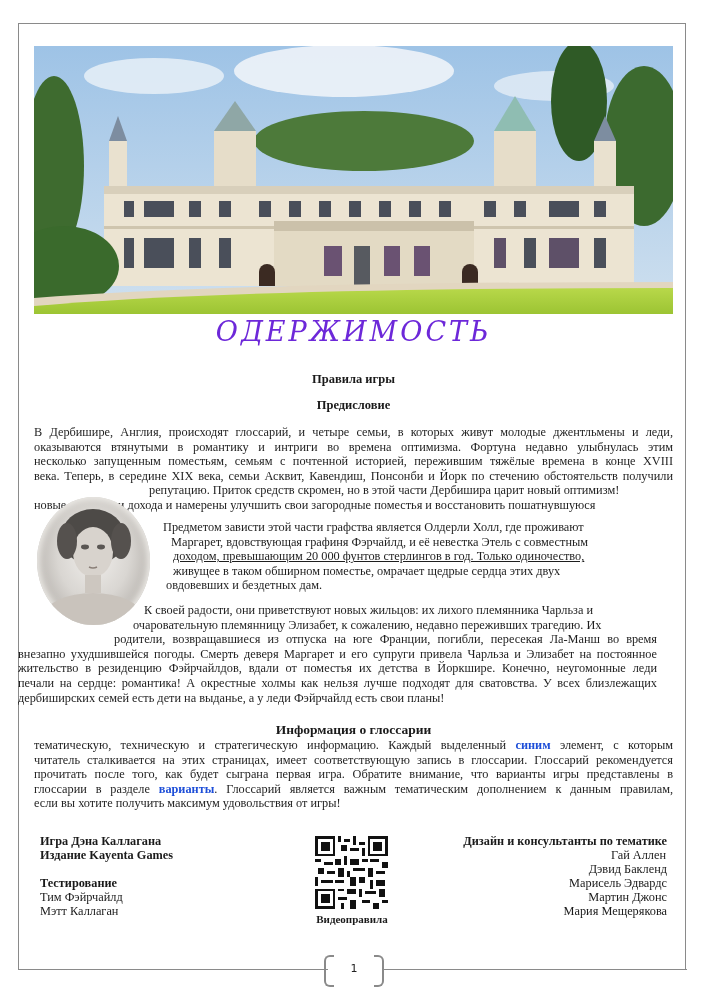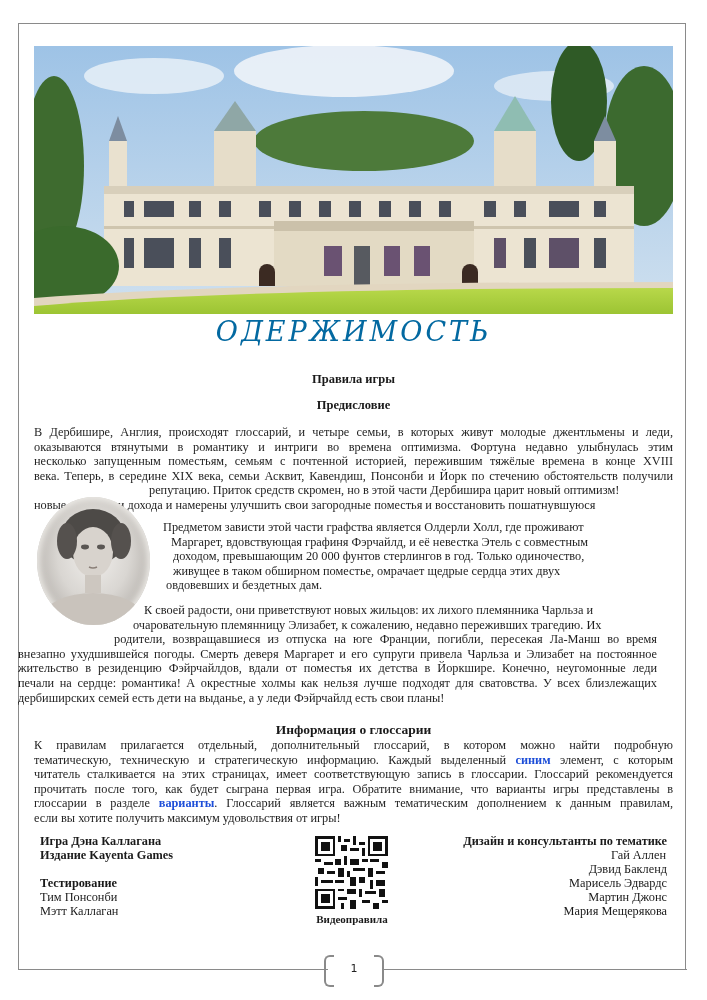--- a/index.html
+++ b/index.html
@@ -14,21 +14,21 @@
   .brace.l { left:2px; border-right:none; border-radius:6px 0 0 6px; }
   .brace.r { right:2px; border-left:none; border-radius:0 6px 6px 0; }
   .page-num { position:absolute; left:0; right:0; top:7px; text-align:center;
               font-family:"DejaVu Sans","Liberation Sans",sans-serif; font-size:11px; color:#222; }
 
   .hero { position:absolute; left:34px; top:46px; width:639px; height:268px; overflow:hidden; }
   .hero svg { display:block; }
 
   .title { position:absolute; left:0; width:707px; top:316px; text-align:center;
            font-family:"DejaVu Serif","Liberation Serif",serif; font-style:italic;
-           font-size:27px; letter-spacing:3px; color:#0369a1; }
+           font-size:27px; letter-spacing:3px; color:#6d28d9; }
   .h-center { position:absolute; left:0; width:707px; text-align:center; font-weight:bold;
               font-size:12.5px; font-family:"Liberation Serif","DejaVu Serif",serif; }
   .para { position:absolute; font-family:"Liberation Serif","DejaVu Serif",serif;
           font-size:12.3px; line-height:14.6px; color:#1e1e1e; }
   .line { display:block; white-space:nowrap; }
   .jline { display:block; text-align:justify; text-align-last:justify; white-space:nowrap; }
   .hl { color:#1d4ed8; font-weight:bold; }
 
   .portrait { position:absolute; left:37px; top:497px; width:113px; height:128px; border-radius:50%;
               background: radial-gradient(ellipse at 50% 45%, #f1efec 0%, #d9d6d2 45%, #b7b3ae 75%, #e9e7e3 100%);
@@ -147,51 +147,50 @@
     <rect x="48" y="78" width="16" height="18" fill="#cdc7c0"></rect>
     <ellipse cx="56" cy="118" rx="48" ry="22" fill="#c9c3bc"></ellipse>
     <ellipse cx="30" cy="44" rx="10" ry="18" fill="#55514e"></ellipse>
     <ellipse cx="84" cy="44" rx="10" ry="18" fill="#55514e"></ellipse>
   </svg>
 </div>
 
 <div class="para" style="left:160px; top:520px; width:470px;">
   <span class="line" style="padding-left:3px;">Предметом зависти этой части графства является Олдерли Холл, где проживают</span>
   <span class="line" style="padding-left:11px;">Маргарет, вдовствующая графиня Фэрчайлд, и её невестка Этель с совместным</span>
-  <span class="line" style="padding-left:13px;">доходом, превышающим 20 000 фунтов стерлингов в год. Только одиночество,</span>
+  <span class="line" style="padding-left:13px;text-decoration:underline;">доходом, превышающим 20 000 фунтов стерлингов в год. Только одиночество,</span>
   <span class="line" style="padding-left:13px;">живущее в таком обширном поместье, омрачает щедрые сердца этих двух</span>
   <span class="line" style="padding-left:6px;">овдовевших и бездетных дам.</span>
 </div>
 
 <div class="para" style="left:18px; top:603px; width:639px;">
   <span class="line" style="padding-left:126px;">К своей радости, они приветствуют новых жильцов: их лихого племянника Чарльза и</span>
   <span class="line" style="padding-left:115px;">очаровательную племянницу Элизабет, к сожалению, недавно переживших трагедию. Их</span>
   <span class="jline" style="padding-left:96px;">родители, возвращавшиеся из отпуска на юге Франции, погибли, пересекая Ла-Манш во время</span>
   <span class="jline">внезапно ухудшившейся погоды. Смерть деверя Маргарет и его супруги привела Чарльза и Элизабет на постоянное</span>
   <span class="jline">жительство в резиденцию Фэйрчайлдов, вдали от поместья их детства в Йоркшире. Конечно, неугомонные леди</span>
   <span class="jline">печали на сердце: романтика! А окрестные холмы как нельзя лучше подходят для сватовства. У всех близлежащих</span>
   <span class="line">дербиширских семей есть дети на выданье, а у леди Фэйрчайлд есть свои планы!</span>
 </div>
 
 <div class="h-center" style="top:722px; font-size:13.5px;">Информация о глоссарии</div>
 <div class="para" style="left:34px; top:738px; width:639px;">
-  <span class="jline"><span>К правилам прилагается отдельный, дополнительный глоссарий, в котором можно найти подробную</span></span>
   <span class="jline"><span>тематическую, техническую и стратегическую информацию. Каждый выделенный </span><span class="hl">синим</span><span> элемент, с которым</span></span>
   <span class="jline"><span>читатель сталкивается на этих страницах, имеет соответствующую запись в глоссарии. Глоссарий рекомендуется</span></span>
   <span class="jline"><span>прочитать после того, как будет сыграна первая игра. Обратите внимание, что варианты игры представлены в</span></span>
   <span class="jline"><span>глоссарии в разделе </span><span class="hl">варианты</span><span>. Глоссарий является важным тематическим дополнением к данным правилам,</span></span>
   <span class="line"><span>если вы хотите получить максимум удовольствия от игры!</span></span>
 </div>
 
 <div class="credits" style="left:40px; top:834px;">
   <div class="b">Игра Дэна Каллагана</div>
   <div class="b">Издание Kayenta Games</div>
   <div style="height:14px;"></div>
   <div class="b">Тестирование</div>
-  <div>Тим Понсонби</div>
+  <div>Тим Фэйрчайлд</div>
   <div>Мэтт Каллаган</div>
 </div>
 
 <div class="qr">
   <svg width="73" height="73" viewBox="0 0 25 25" shape-rendering="crispEdges">
     <rect width="25" height="25" fill="#fff"></rect>
     <g fill="#111">
       <rect x="0" y="0" width="7" height="7"></rect>
         <rect x="1" y="1" width="5" height="5" fill="#fff"></rect>
         <rect x="2" y="2" width="3" height="3"></rect>

